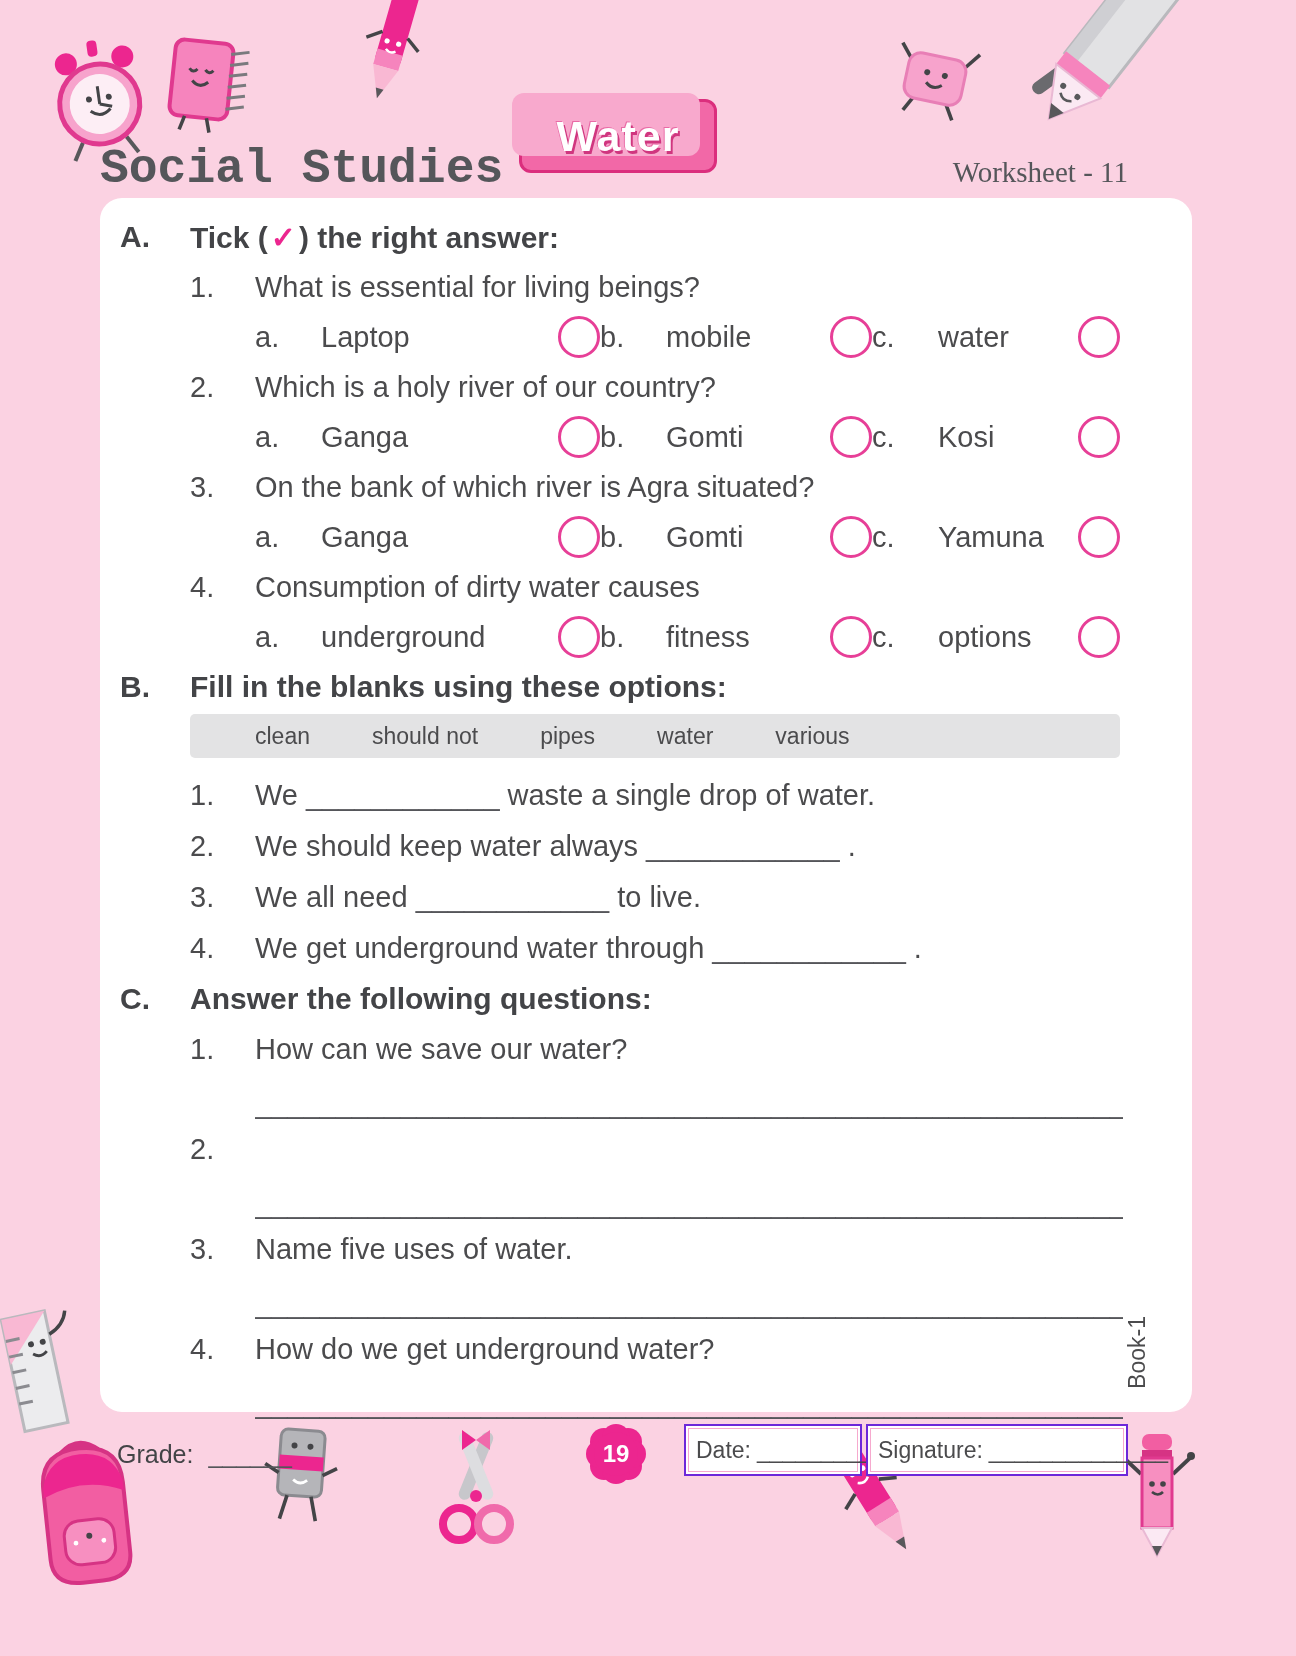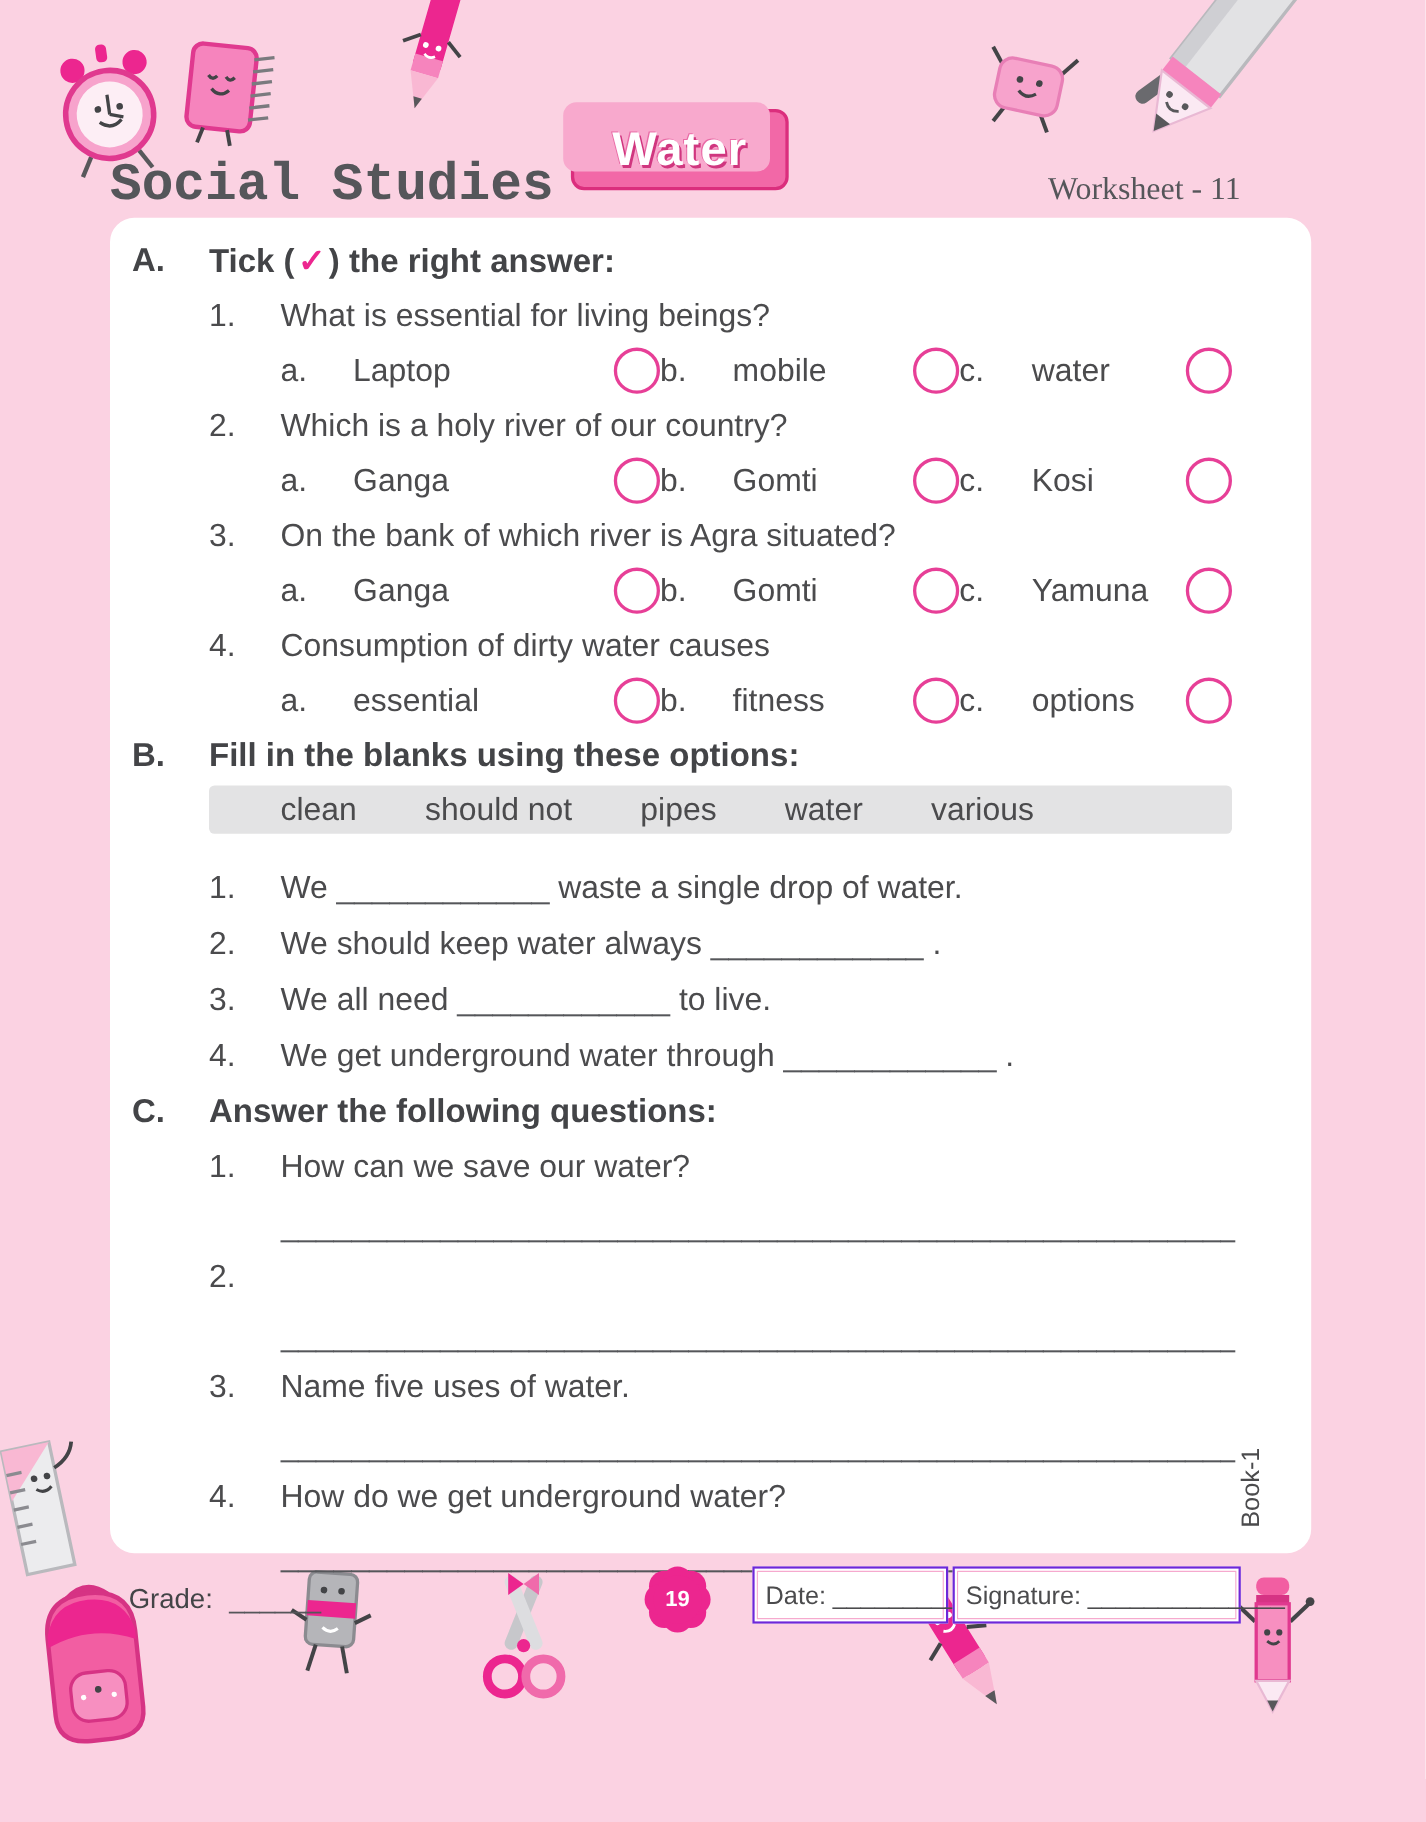--- a/index.html
+++ b/index.html
@@ -28,31 +28,31 @@
   .cs{width:70px;flex:none;font-weight:bold;font-size:30px;color:#434447}
   .cn{width:65px;flex:none}
   .sec-h{font-weight:bold;font-size:30px;color:#434447}
   .check{color:#ec268f;font-weight:bold;padding:0 3px}
   .ind{width:135px;flex:none}
   .og{display:flex;align-items:center}
   .og1{width:345px}.og2{width:272px}.og3{flex:1;padding-right:46px}
   .ol{width:66px;flex:none}
   .ot{flex:1}
   .oc{width:36px;height:36px;border:3px solid #e73f97;border-radius:50%;flex:none;background:#fff}
-  .bank{height:44px;background:#e3e3e4;border-radius:5px;margin:2px 0 24px 70px;width:930px;
-    box-sizing:border-box;display:flex;align-items:center;gap:62px;padding-left:65px;font-size:29px}
+  .bank{height:44px;background:#e3e3e4;border-radius:5px;margin:2px 0 12px 70px;width:930px;
+    box-sizing:border-box;display:flex;align-items:center;gap:62px;padding-left:65px;font-size:23px}
   .bi{display:flex;align-items:center;height:51px;font-size:29px}
   .blank{margin:0 8px;color:#55565a}
   .ans{height:46px;display:flex;align-items:flex-end;margin-bottom:4px}
   .ansline{width:868px;overflow:hidden;white-space:nowrap;font-size:29px;color:#55565a}
   
   .grade{position:absolute;left:117px;top:1440px;font-size:25px;color:#434447}
   .flower{position:absolute;left:594px;top:1432px;width:44px;height:44px;border-radius:50%;
     background:#ec268f;color:#fff;display:flex;align-items:center;justify-content:center;
-    font-size:20px;font-weight:bold;
+    font-size:24px;font-weight:bold;
     box-shadow:0 -16px 0 -8px #ec268f,0 16px 0 -8px #ec268f,16px 0 0 -8px #ec268f,
       -16px 0 0 -8px #ec268f,12px 12px 0 -8px #ec268f,-12px 12px 0 -8px #ec268f,
       12px -12px 0 -8px #ec268f,-12px -12px 0 -8px #ec268f}
   .fbox{position:absolute;top:1424px;height:52px;background:#fff;border:2px solid #6d28d9;
     box-shadow:inset 0 0 0 2px #fff, inset 0 0 0 3px #f6a9ce;
     box-sizing:border-box;display:flex;align-items:center;padding:0 10px;font-size:23px;gap:6px}
   .datebox{left:684px;width:178px}
   .sigbox{left:866px;width:262px}
   .book{position:absolute;left:1124px;top:1316px;writing-mode:vertical-rl;
     transform:rotate(180deg);font-size:23px;color:#4b4b4d}
@@ -305,21 +305,21 @@
 
   <div class="row">
     <span class="cs"></span>
     <span class="cn">4.</span>
     <span>Consumption of dirty water causes</span>
   </div>
   <div class="row">
     <span class="ind"></span>
     <span class="og og1">
         <span class="ol">a.</span>
-        <span class="ot">essential</span>
+        <span class="ot">underground</span>
         <span class="oc"></span>
       </span>
     <span class="og og2">
         <span class="ol">b.</span>
         <span class="ot">fitness</span>
         <span class="oc"></span>
       </span>
     <span class="og og3">
         <span class="ol">c.</span>
         <span class="ot">options</span>

